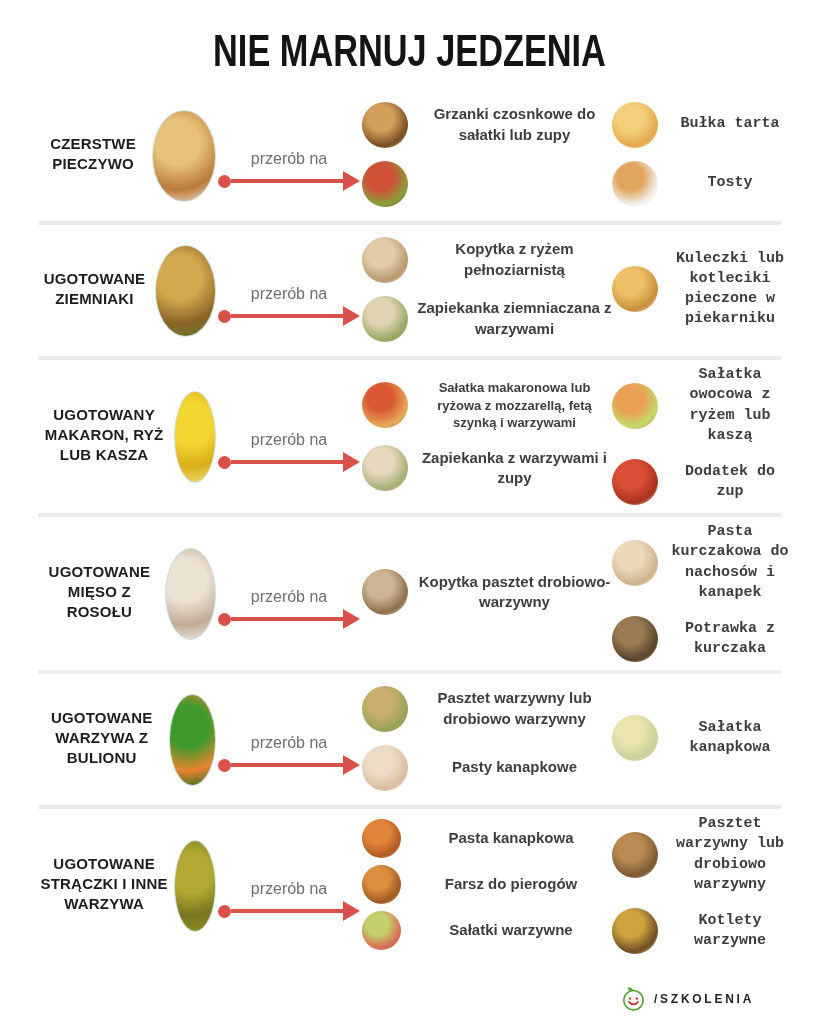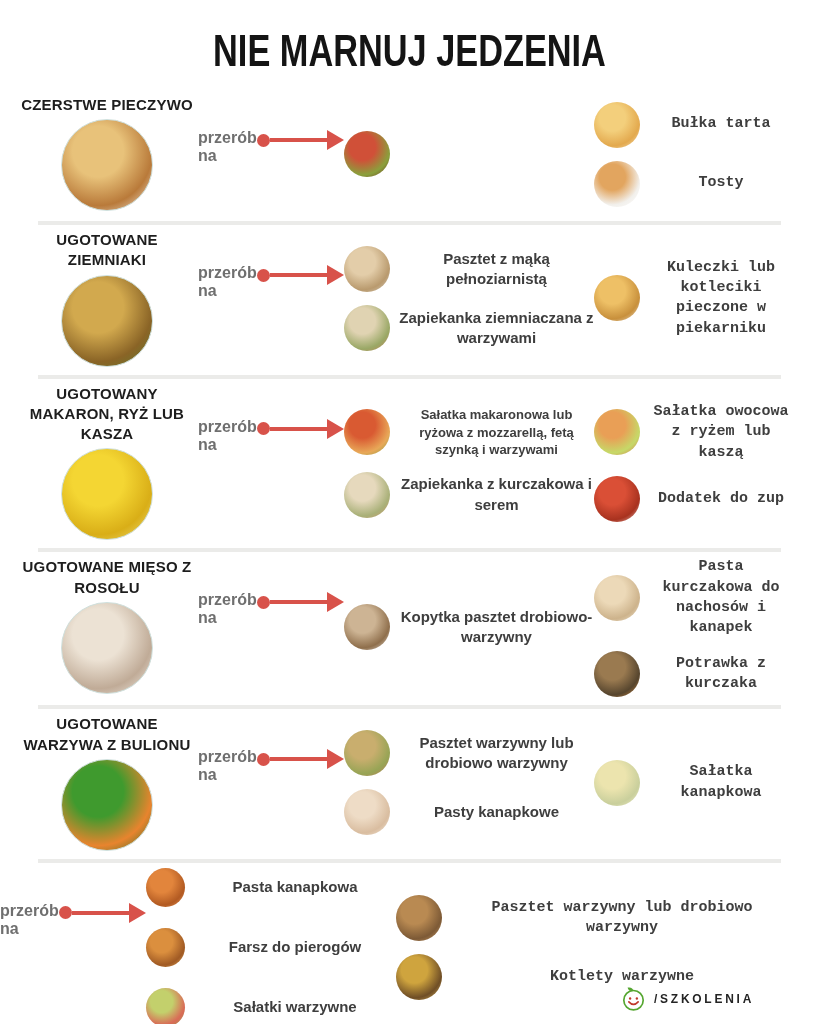--- a/index.html
+++ b/index.html
@@ -13,47 +13,47 @@
   .title {
     margin:26px auto 6px auto;
     text-align:center;
     font-size:44px; font-weight:800; color:#141414;
     transform:scaleX(0.78); transform-origin:center;
     white-space:nowrap; letter-spacing:0px;
   }
   #rows { margin-top:14px; }
   .divider { height:4px; background:var(--divider); margin:0 38px; }
   .row { display:flex; align-items:stretch; padding:5px 0 8px 0; min-height:118px; }
-  .cat { width:182px; margin-left:16px; display:flex; flex-direction:column; align-items:center; }
+  .cat { width:182px; margin-left:34px; display:flex; flex-direction:row; align-items:center; }
   .cat-title {
     font-weight:700; font-size:15px; text-align:center; line-height:1.35;
     color:#1d1d1d; letter-spacing:0.2px; max-width:192px;
   }
   .photo {
     width:90px; height:90px; border-radius:50%;
     border:1px solid #cfe0dd; margin-top:4px;
   }
   .arrowzone {
-    width:146px; display:flex; flex-direction:row; align-items:flex-start;
-    justify-content:center; padding-top:34px;font-weight:bold;
+    width:146px; display:flex; flex-direction:column; align-items:center;
+    justify-content:center; padding-top:34px;
   }
   .arrow-label { color:#6f6f6f; font-size:16px; margin-bottom:2px; }
   .arrow { width:142px; height:22px; display:flex; align-items:center; }
   .dot { width:13px; height:13px; border-radius:50%; background:var(--arrow); }
   .line { flex:1; height:4px; background:var(--arrow); }
   .head {
     width:0; height:0;
     border-left:17px solid var(--arrow);
     border-top:10px solid transparent; border-bottom:10px solid transparent;
   }
   .cols { flex:1; display:flex; padding-right:26px; }
   .col { display:flex; flex-direction:column; justify-content:center; gap:13px; }
   .col.c1 { width:250px; }
   .col.c2 { flex:1;font-family:Liberation Mono, monospace; }
-  .col.dense { gap:21px; }
+  .col.dense { gap:7px; }
   .item { display:flex; align-items:center; gap:9px; }
   .thumb { width:46px; height:46px; min-width:46px; border-radius:50%; }
   .col.dense .thumb { width:39px; height:39px; min-width:39px; }
   .label {
     font-weight:700; font-size:15px; color:#3e3e3e;
     text-align:center; line-height:1.35; flex:1;
   }
   .label.small { font-size:13px; }
   .footer {
     position:absolute; right:56px; bottom:12px;
@@ -79,20 +79,24 @@
         <div class="arrow-label">przerób na</div>
         <div class="arrow">
           <span class="dot"></span>
           <span class="line"></span>
           <span class="head"></span>
         </div>
       </div>
       <div class="cols">
         <div class="col c1">
           <div class="item">
+            <span class="thumb" style="background: radial-gradient(circle at 40% 35%, rgb(211, 160, 92) 0%, rgb(211, 160, 92) 32%, rgb(122, 78, 34) 68%, rgb(201, 176, 137) 100%);"></span>
+            <span class="label">Grzanki czosnkowe do sałatki lub zupy</span>
+          </div>
+          <div class="item">
             <span class="thumb" style="background: radial-gradient(circle at 40% 35%, rgb(208, 80, 56) 0%, rgb(208, 80, 56) 32%, rgb(138, 160, 60) 68%, rgb(106, 46, 30) 100%);"></span>
           </div>
         </div>
         <div class="col c2">
           <div class="item">
             <span class="thumb" style="background: radial-gradient(circle at 40% 35%, rgb(243, 207, 124) 0%, rgb(243, 207, 124) 32%, rgb(227, 169, 78) 68%, rgb(247, 231, 194) 100%);"></span>
             <span class="label">Bułka tarta</span>
           </div>
           <div class="item">
             <span class="thumb" style="background: radial-gradient(circle at 40% 35%, rgb(226, 165, 95) 0%, rgb(226, 165, 95) 32%, rgb(242, 240, 236) 68%, rgb(255, 255, 255) 100%);"></span>
@@ -112,21 +116,21 @@
         <div class="arrow">
           <span class="dot"></span>
           <span class="line"></span>
           <span class="head"></span>
         </div>
       </div>
       <div class="cols">
         <div class="col c1">
           <div class="item">
             <span class="thumb" style="background: radial-gradient(circle at 40% 35%, rgb(227, 205, 169) 0%, rgb(227, 205, 169) 32%, rgb(185, 154, 110) 68%, rgb(217, 211, 198) 100%);"></span>
-            <span class="label">Pasztet z mąką pełnoziarnistą</span>
+            <span class="label">Kopytka z ryżem pełnoziarnistą</span>
           </div>
           <div class="item">
             <span class="thumb" style="background: radial-gradient(circle at 40% 35%, rgb(224, 211, 178) 0%, rgb(224, 211, 178) 32%, rgb(154, 168, 102) 68%, rgb(199, 125, 82) 100%);"></span>
             <span class="label">Zapiekanka ziemniaczana z warzywami</span>
           </div>
         </div>
         <div class="col c2">
           <div class="item">
             <span class="thumb" style="background: radial-gradient(circle at 40% 35%, rgb(238, 192, 102) 0%, rgb(238, 192, 102) 32%, rgb(200, 144, 60) 68%, rgb(239, 233, 223) 100%);"></span>
             <span class="label">Kuleczki lub kotleciki pieczone w piekarniku</span>
@@ -149,21 +153,21 @@
         </div>
       </div>
       <div class="cols">
         <div class="col c1">
           <div class="item">
             <span class="thumb" style="background: radial-gradient(circle at 40% 35%, rgb(217, 90, 50) 0%, rgb(217, 90, 50) 32%, rgb(232, 168, 88) 68%, rgb(125, 154, 63) 100%);"></span>
             <span class="label small">Sałatka makaronowa lub ryżowa z mozzarellą, fetą szynką i warzywami</span>
           </div>
           <div class="item">
             <span class="thumb" style="background: radial-gradient(circle at 40% 35%, rgb(230, 217, 189) 0%, rgb(230, 217, 189) 32%, rgb(169, 176, 120) 68%, rgb(207, 148, 104) 100%);"></span>
-            <span class="label">Zapiekanka z kurczakowa i serem</span>
+            <span class="label">Zapiekanka z warzywami i zupy</span>
           </div>
         </div>
         <div class="col c2">
           <div class="item">
             <span class="thumb" style="background: radial-gradient(circle at 40% 35%, rgb(233, 159, 86) 0%, rgb(233, 159, 86) 32%, rgb(198, 217, 104) 68%, rgb(217, 105, 74) 100%);"></span>
             <span class="label">Sałatka  owocowa z ryżem lub kaszą</span>
           </div>
           <div class="item">
             <span class="thumb" style="background: radial-gradient(circle at 40% 35%, rgb(218, 79, 54) 0%, rgb(218, 79, 54) 32%, rgb(168, 50, 31) 68%, rgb(239, 217, 210) 100%);"></span>
             <span class="label">Dodatek do zup</span>
@@ -232,20 +236,24 @@
         <div class="col c2">
           <div class="item">
             <span class="thumb" style="background: radial-gradient(circle at 40% 35%, rgb(236, 228, 174) 0%, rgb(236, 228, 174) 32%, rgb(201, 207, 156) 68%, rgb(243, 238, 205) 100%);"></span>
             <span class="label">Sałatka kanapkowa</span>
           </div>
         </div>
       </div>
     </section>
     <div class="divider"></div>
     <section class="row">
+      <div class="cat">
+        <div class="cat-title">UGOTOWANE STRĄCZKI I INNE WARZYWA</div>
+        <div class="photo" style="background: radial-gradient(circle at 40% 35%, rgb(178, 168, 50) 0%, rgb(178, 168, 50) 32%, rgb(119, 118, 31) 68%, rgb(143, 143, 42) 100%);"></div>
+      </div>
       <div class="arrowzone">
         <div class="arrow-label">przerób na</div>
         <div class="arrow">
           <span class="dot"></span>
           <span class="line"></span>
           <span class="head"></span>
         </div>
       </div>
       <div class="cols">
         <div class="col c1 dense">

